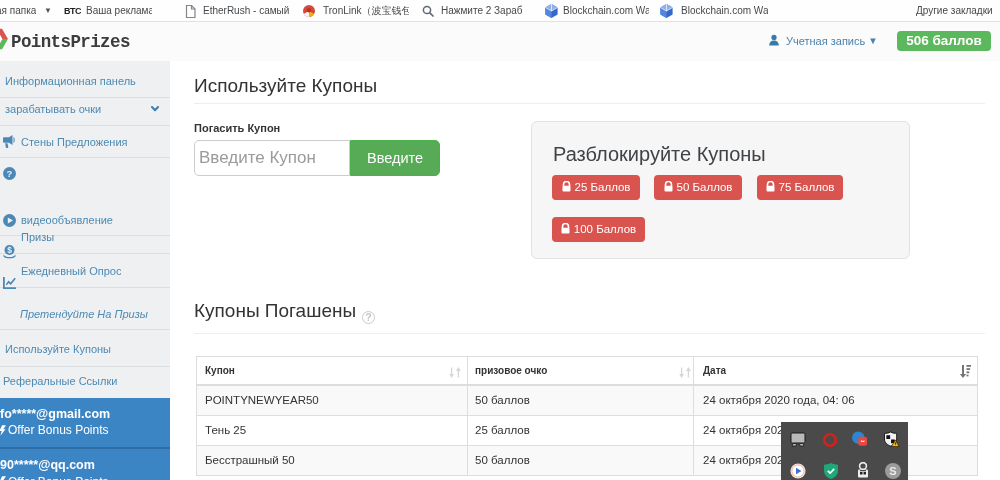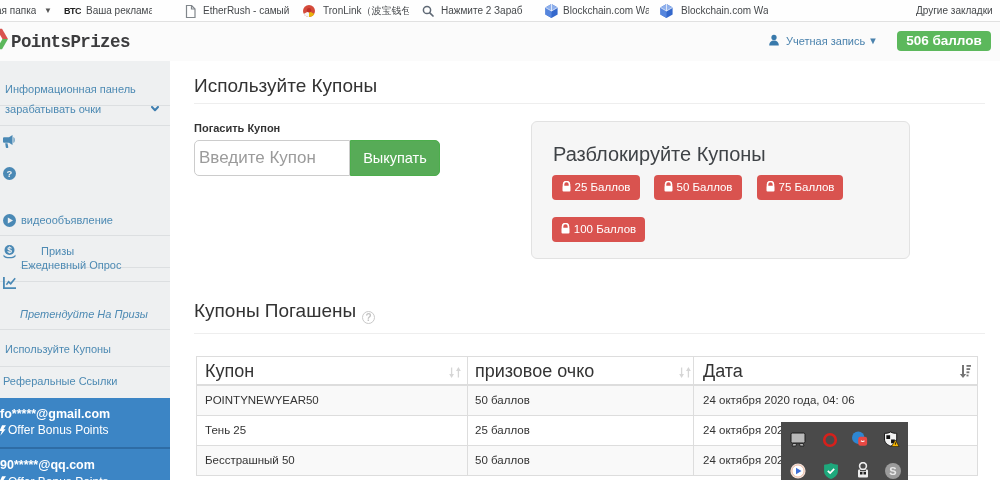--- a/index.html
+++ b/index.html
@@ -26,21 +26,21 @@
 .lbl{position:absolute;left:194px;top:122px;font-size:11px;font-weight:bold;color:#333;}
 .inp{position:absolute;left:194px;top:140px;width:156px;height:36px;background:#fff;border:1px solid #ccc;border-radius:5px 0 0 5px;color:#9b9b9b;font-size:17px;line-height:34px;padding-left:4px;}
 .redeem{position:absolute;left:350px;top:140px;width:90px;height:36px;background:#57ab57;border:1px solid #4cae4c;border-radius:0 5px 5px 0;color:#fff;font-size:14.5px;text-align:center;line-height:34px;}
 .panel{position:absolute;left:531px;top:121px;width:379px;height:138px;background:#f6f6f6;border:1px solid #e2e2e2;border-radius:6px;}
 .panel h3{position:absolute;left:21px;top:21px;font-size:20px;font-weight:400;color:#3f4347;white-space:nowrap;}
 .rbtn{position:absolute;height:25px;background:#d9534f;border-radius:4px;color:#fff;font-size:11.5px;line-height:25px;text-align:center;}
 .rbtn svg{vertical-align:-1px;margin-right:4px;}
 
 .tbl{position:absolute;left:196px;top:356px;width:782px;border:1px solid #ddd;border-bottom:none;font-size:11.5px;color:#333;}
 .tr{position:relative;width:100%;border-bottom:1px solid #ddd;height:30px;line-height:29px;}
-.tr.hd{height:29px;line-height:28px;font-weight:normal;font-size:18px;border-bottom:2px solid #ddd;text-align:center;}
+.tr.hd{height:29px;line-height:28px;font-weight:bold;font-size:10px;border-bottom:2px solid #ddd;text-align:center;}
 .tr.alt{background:#f9f9f9;}
 .c1{position:absolute;left:8px;top:0;}
 .c2{position:absolute;left:278px;top:0;}
 .c3{position:absolute;left:506px;top:0;}
 .vline{position:absolute;top:0;bottom:0;width:1px;background:#ddd;}
 
 .tray{position:absolute;left:781px;top:422px;width:127px;height:58px;background:#4a4a4a;}
 .ticon{position:absolute;width:16px;height:16px;}
 .qcirc{position:absolute;left:362px;top:311px;width:13px;height:13px;border:1.5px solid #c9c9c9;border-radius:50%;color:#c3c3c3;font-size:10px;font-weight:bold;text-align:center;line-height:11px;}
 </style></head>
@@ -93,33 +93,36 @@
   </svg>
 <div class="logo-text">PointsPrizes</div>
 <svg class="abs" style="left:769px;top:34px;" width="10" height="12" viewBox="0 0 13 14">
     <circle cx="6.5" cy="3.6" r="3.4" fill="#3879ab"></circle>
     <path d="M0.3 14 C0.3 9.6 3 7.6 6.5 7.6 C10 7.6 12.7 9.6 12.7 14 z" fill="#3879ab"></path>
   </svg>
 <div class="acct">Учетная запись <span style="font-size:9.5px;vertical-align:1px;">▼</span></div>
 <div class="pts">506 баллов</div>
 
 <div class="sb">
-  <div class="it" style="top:12px;height:33px;">
+  <div class="it" style="top:4px;height:33px;">
       <span class="txt" style="left:5px;top:10px;">Информационная панель</span>
     </div>
   <div class="it" style="top:33px;height:32px;">
       <span class="txt" style="left:5px;top:9px;">зарабатывать очки</span>
     </div>
+  <div class="it" style="top:65px;height:32px;">
+      <span class="txt" style="left:21px;top:10px;">Стены Предложения</span>
+    </div>
   <div class="it" style="top:141px;height:34px;">
       <span class="txt" style="left:21px;top:12px;text-align:right;">видеообъявление</span>
     </div>
-  <div class="it" style="top:175px;height:32px;margin-left:20px;">
+  <div class="it" style="top:161px;height:32px;">
       <span class="txt" style="left:21px;top:9px;">Призы</span>
     </div>
-  <div class="it" style="top:190px;height:31px;text-align:center;">
+  <div class="it" style="top:196px;height:31px;text-align:center;">
       <span class="txt" style="left:21px;top:8px;">Ежедневный Опрос</span>
     </div>
   <div class="it" style="top:238px;height:31px;">
       <span class="txt" style="left:20px;top:9px;font-style:italic;">Претендуйте На Призы</span>
     </div>
   <div class="it" style="top:269px;height:37px;">
       <span class="txt" style="left:5px;top:13px;">Используйте Купоны</span>
     </div>
   <div class="it" style="top:306px;height:31px;border-bottom:none;">
       <span class="txt" style="left:3px;top:8px;">Реферальные Ссылки</span>
@@ -164,21 +167,21 @@
       </svg>
   </div>
   <div class="abs" style="left:0;top:386px;width:170px;height:1.5px;background:#2e6ca5;"></div>
 </div>
 
 <div class="main"></div>
 <h2 class="pg" style="left:194px;top:75px;">Используйте Купоны</h2>
 <div class="hr" style="left:194px;top:103px;width:791px;"></div>
 <div class="lbl">Погасить Купон</div>
 <div class="inp">Введите Купон</div>
-<div class="redeem">Выкупать</div>
+<div class="redeem">Введите</div>
 
 <div class="panel">
   <h3>Разблокируйте Купоны</h3>
   <div class="rbtn" style="left:20px;top:53px;width:88px;"><svg width="9" height="11" viewBox="0 0 9 11">
         <path d="M1.5 5 V3.5 A3 3 0 0 1 7.5 3.5 V5" fill="none" stroke="#fff" stroke-width="1.6"></path>
         <rect x="0.5" y="4.8" width="8" height="5.7" rx="1" fill="#fff"></rect>
       </svg>25 Баллов</div>
   <div class="rbtn" style="left:122px;top:53px;width:88px;"><svg width="9" height="11" viewBox="0 0 9 11">
         <path d="M1.5 5 V3.5 A3 3 0 0 1 7.5 3.5 V5" fill="none" stroke="#fff" stroke-width="1.6"></path>
         <rect x="0.5" y="4.8" width="8" height="5.7" rx="1" fill="#fff"></rect>

